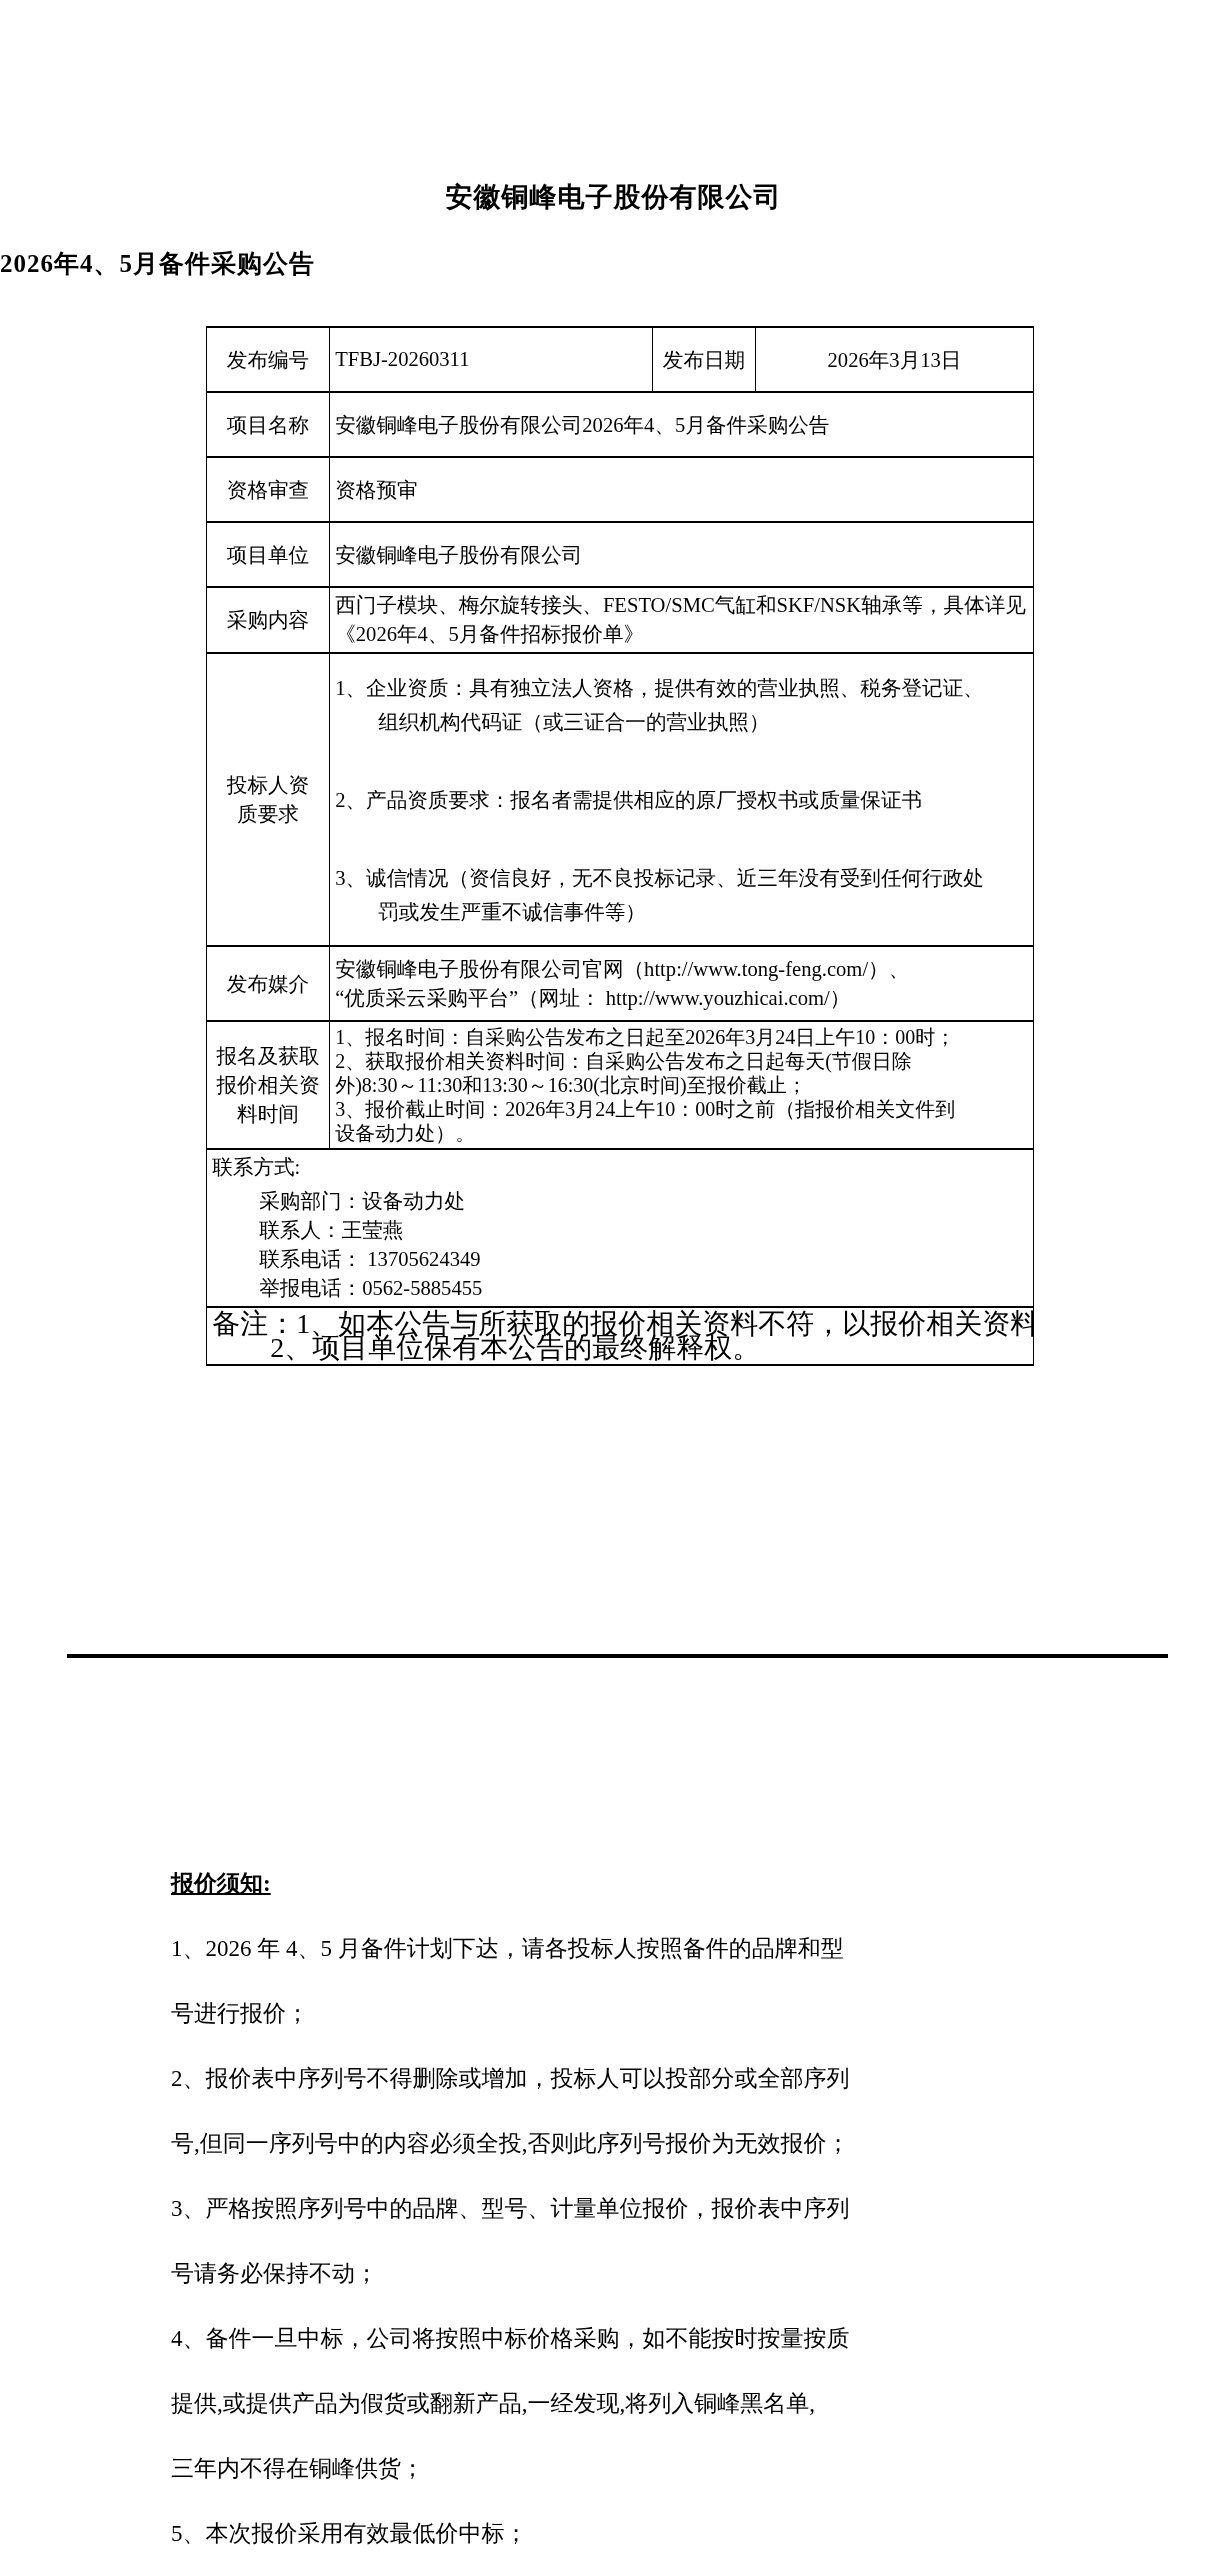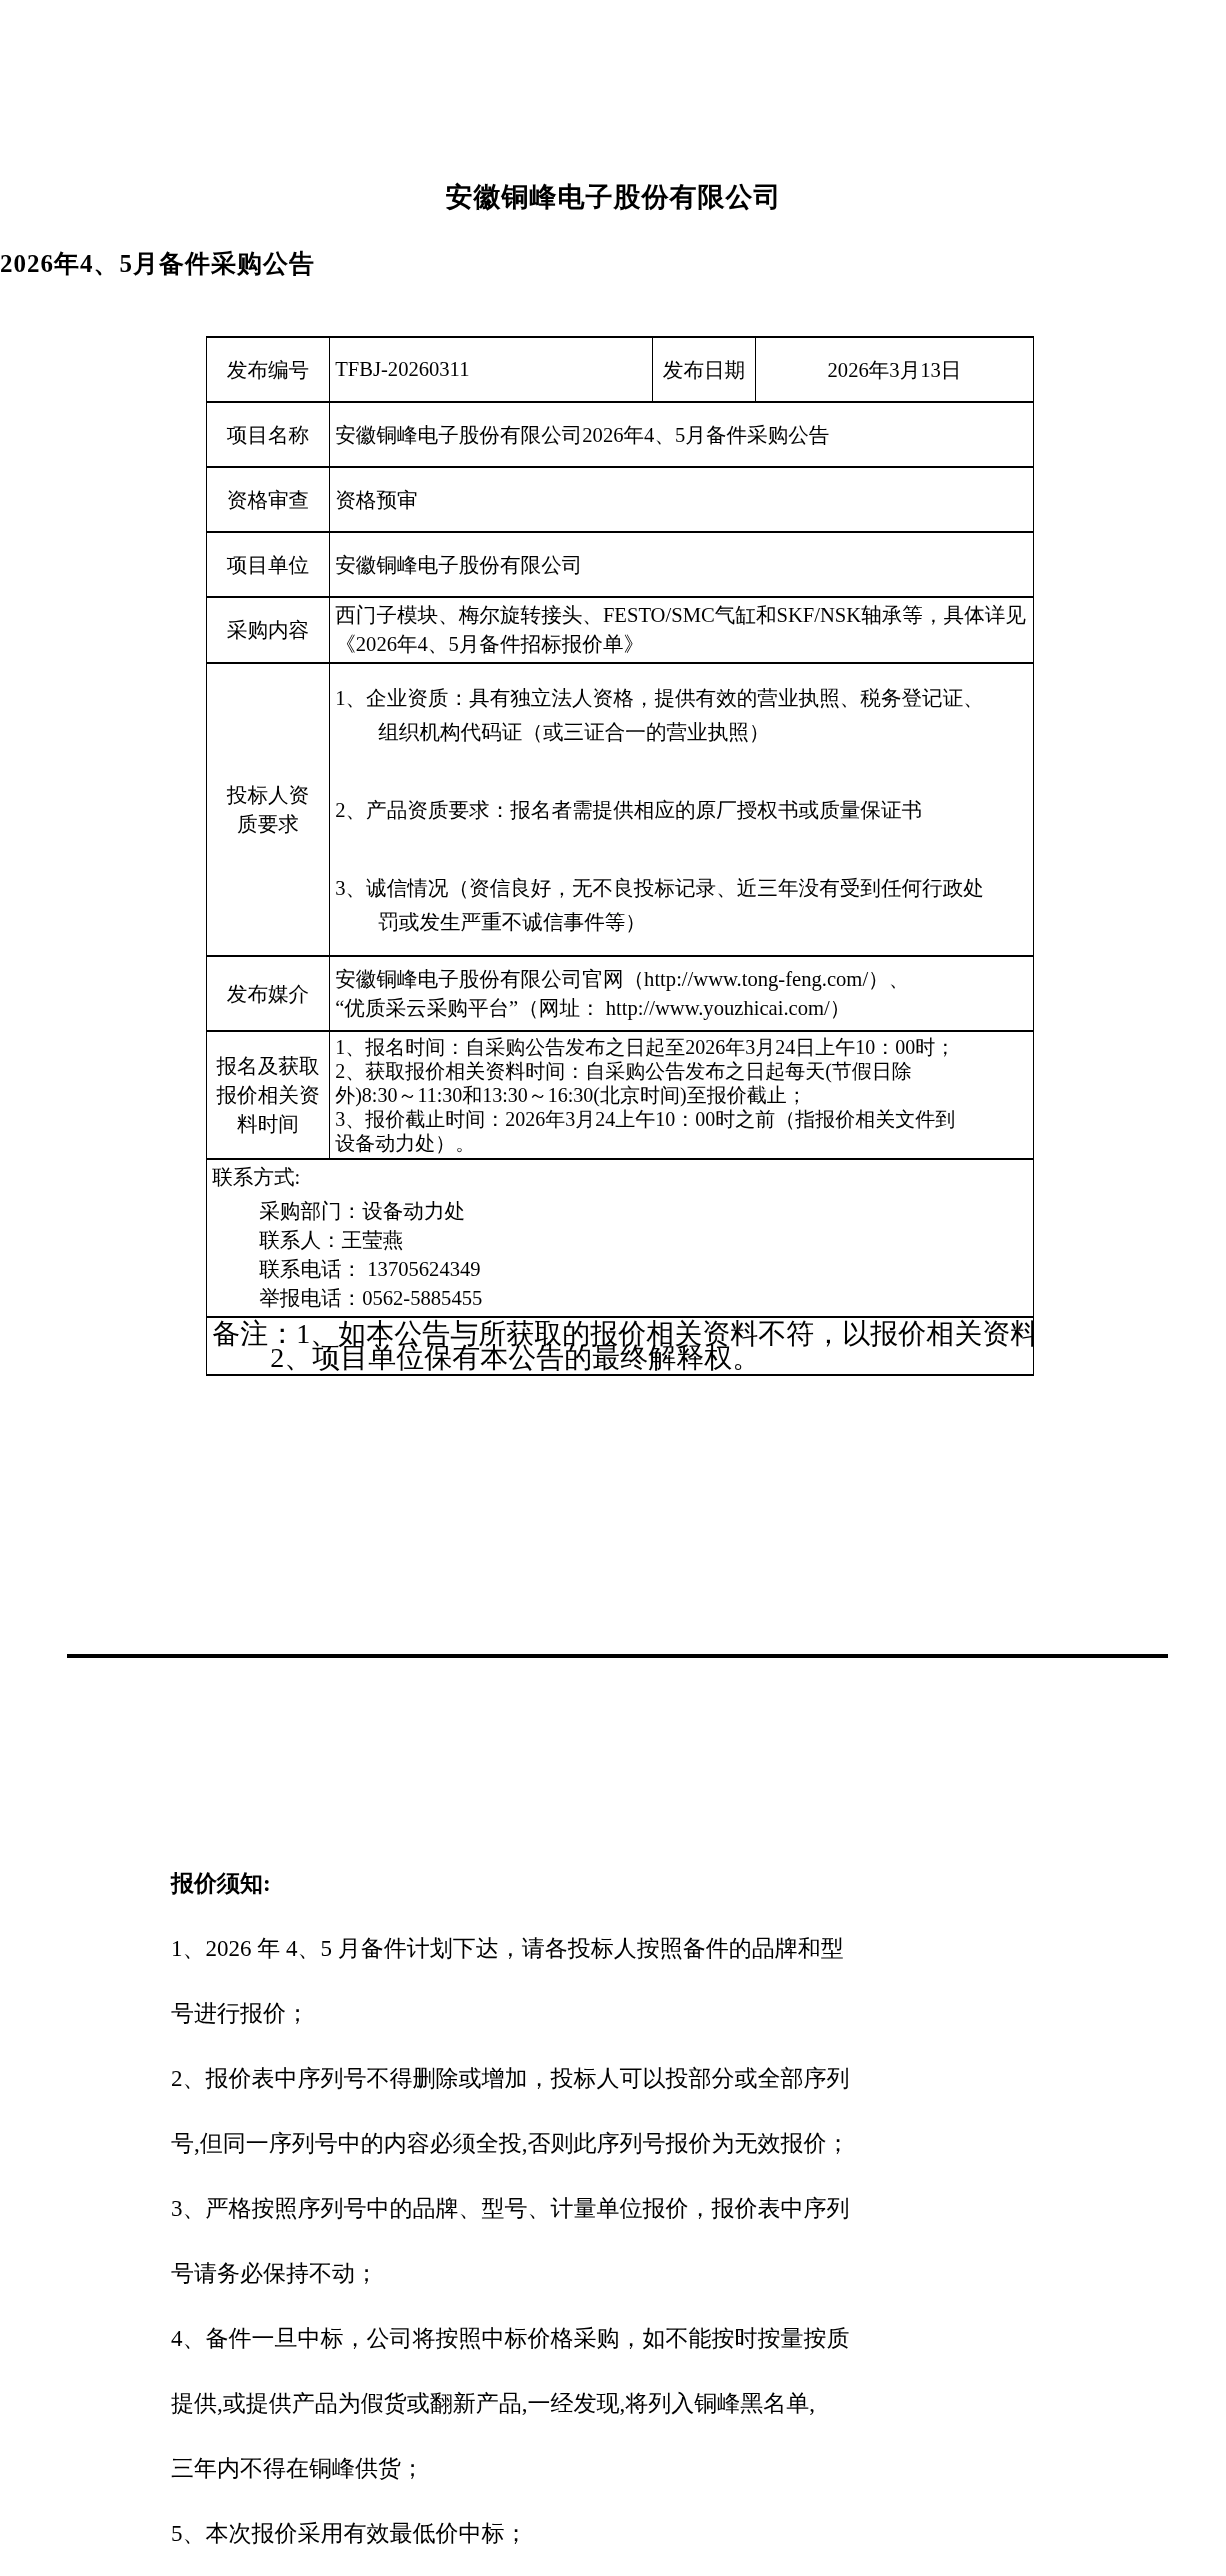--- a/index.html
+++ b/index.html
@@ -10,21 +10,21 @@
   }
   .doc-title {
     position:absolute; top:179px; left:0; width:100%;
     text-align:center; font-size:27px; font-weight:bold; letter-spacing:1px;
   }
   .doc-subtitle {
     position:absolute; top:247px; left:0; width:100%;
     font-size:25px; font-weight:bold; letter-spacing:1px;
   }
   table.doc {
-    position:absolute; left:206px; top:336px; width:826px;
+    position:absolute; left:206px; top:326px; width:826px;
     border-collapse:collapse; table-layout:fixed; font-size:20.6px;
   }
   table.doc td {
     border-left:1px solid #000; border-right:1px solid #000;
     border-top:2.6px solid #000; border-bottom:2.6px solid #000;
     vertical-align:middle; padding:3.1px 5.2px; overflow:hidden;
   }
   td.lbl { text-align:center; padding:3.1px 2.1px; }
   td.val { text-align:left; }
   td.ctr { text-align:center; }
@@ -40,21 +40,21 @@
   .rm-line { line-height:24px; font-size:28px; white-space:nowrap; }
   .rm-indent { padding-left:58px; }
   .divider {
     position:absolute; left:67px; top:1654px; width:1101px; height:3.6px;
     background:#000000;
   }
   .notes {
     position:absolute; left:171px; top:1851px; width:927px; font-size:23px;
   }
   .nline { height:65px; line-height:65px; white-space:nowrap; }
-  .nbold { font-weight:bold; }
+  .nbold { font-weight:bold;text-decoration:underline; }
 </style>
 </head>
 <body>
 
 <div class="page">
 
   <div class="doc-title">安徽铜峰电子股份有限公司</div>
   <div class="doc-subtitle">2026年4、5月备件采购公告</div>
 
   <table class="doc">

